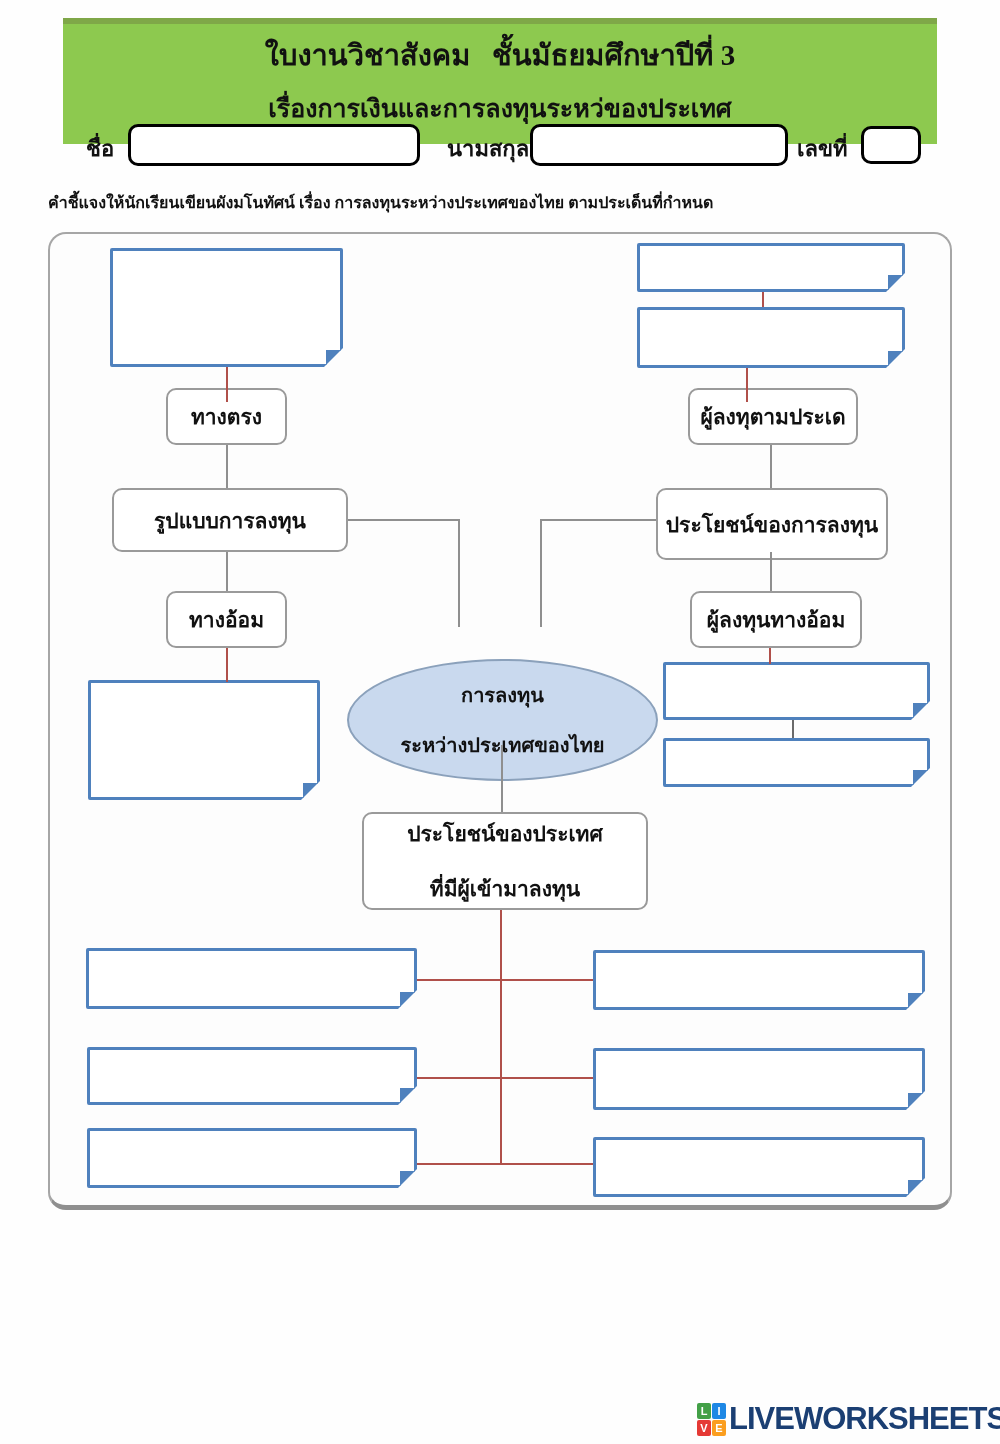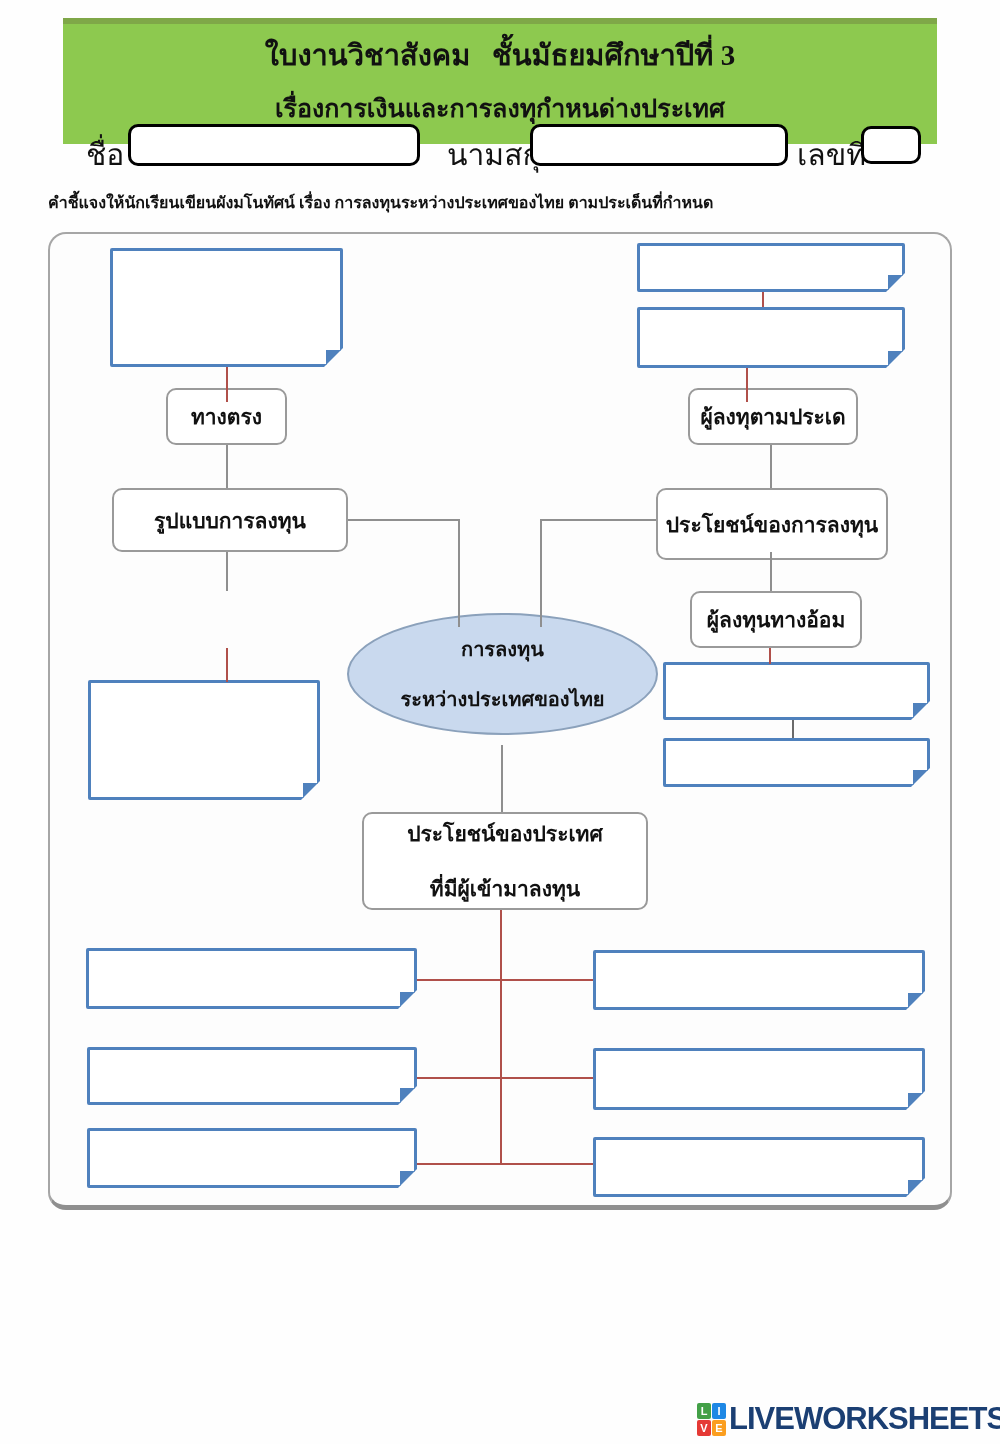--- a/index.html
+++ b/index.html
@@ -4,39 +4,39 @@
 <style>
   html,body{margin:0;padding:0;background:#ffffff;}
   .page{position:relative;width:1000px;height:1444px;background:#fefefe;overflow:hidden;
         font-family:"Liberation Serif","DejaVu Sans",serif;color:#111;}
   
   .banner{position:absolute;left:63px;top:18px;width:874px;height:126px;background:#8dc94f;
           border-top:6px solid #7fa748;box-sizing:border-box;text-align:center;}
   .banner .t1{margin-top:8px;font-size:29px;font-weight:bold;white-space:pre-wrap;}
   .banner .t2{margin-top:10px;font-size:25px;font-weight:bold;white-space:pre-wrap;}
   
-  .frow{position:absolute;font-size:30px;font-weight:normal;}
+  .frow{position:absolute;font-size:22px;font-weight:bold;}
   .wbox{position:absolute;background:#fff;border:3px solid #000;border-radius:10px;box-sizing:border-box;}
   .instruction{position:absolute;left:48px;top:190px;width:910px;font-size:16px;font-weight:bold;}
   
   .frame{position:absolute;left:48px;top:232px;width:904px;height:978px;background:#fdfdfd;
          border:2px solid #a6a6a6;border-bottom:5px solid #8f8f8f;border-radius:18px;box-sizing:border-box;}
   
   .fold{position:absolute;background:#ffffff;border:3px solid #4f81bd;border-radius:2px;box-sizing:border-box;}
   .fold::before{content:'';position:absolute;right:-3px;bottom:-3px;width:19px;height:19px;background:#fdfdfd;
                 clip-path:polygon(100% 0,100% 100%,0 100%);}
   .fold::after{content:'';position:absolute;right:-1px;bottom:-1px;width:15px;height:15px;background:#4f81bd;
                clip-path:polygon(0 0,100% 0,0 100%);}
   
   .lbl{position:absolute;background:#fff;border:2px solid #9a9a9a;border-radius:10px;box-sizing:border-box;
        display:flex;flex-direction:column;align-items:center;justify-content:center;
        font-size:21px;font-weight:bold;text-align:center;}
   .lbl .gap{height:22px;}
   
-  .ellipse{position:absolute;left:347px;top:613px;width:311px;height:122px;background:#c9d9ee;
+  .ellipse{position:absolute;left:347px;top:659px;width:311px;height:122px;background:#c9d9ee;
            border:2px solid #8ba1bb;border-radius:50%;box-sizing:border-box;
            display:flex;flex-direction:column;align-items:center;justify-content:center;
            font-size:20px;font-weight:bold;text-align:center;}
   .ellipse .gap{height:18px;}
   
   .vline,.hline{position:absolute;}
   .vline{width:2px;}
   .hline{height:2px;}
   .gray{background:#8f8f8f;}
   .dark{background:#6a6a6a;}
@@ -49,21 +49,21 @@
   .sq0{background:#43a047;} .sq1{background:#1e88e5;} .sq2{background:#e53935;} .sq3{background:#fb9e1f;}
   .bname{font-family:"Liberation Sans",sans-serif;font-weight:bold;font-size:31px;color:#1b3f73;letter-spacing:-1px;}
 </style>
 </head>
 <body>
 
 <div class="page">
 
   <div class="banner">
     <div class="t1">ใบงานวิชาสังคม   ชั้นมัธยมศึกษาปีที่ 3</div>
-    <div class="t2">เรื่องการเงินและการลงทุกำหนด่างประเทศ</div>
+    <div class="t2">เรื่องการเงินและการลงทุนระหว่ของประเทศ</div>
   </div>
 
   <div class="frow" style="left:86px;top:131px;">ชื่อ</div>
   <div class="wbox" style="left:128px;top:124px;width:292px;height:42px;"></div>
   <div class="frow" style="left:447px;top:131px;">นามสกุล</div>
   <div class="wbox" style="left:530px;top:124px;width:258px;height:42px;"></div>
   <div class="frow" style="left:797px;top:131px;">เลขที่</div>
   <div class="wbox" style="left:861px;top:126px;width:60px;height:38px;"></div>
 
   <div class="instruction">คำชี้แจงให้นักเรียนเขียนผังมโนทัศน์ เรื่อง การลงทุนระหว่างประเทศของไทย ตามประเด็นที่กำหนด</div>
@@ -87,20 +87,23 @@
     <span>ทางตรง</span>
   </div>
   <div class="lbl" style="left:688px;top:388px;width:170px;height:57px;">
     <span>ผู้ลงทุตามประเด</span>
   </div>
   <div class="lbl" style="left:112px;top:488px;width:236px;height:64px;">
     <span>รูปแบบการลงทุน</span>
   </div>
   <div class="lbl" style="left:656px;top:488px;width:232px;height:72px;">
     <span>ประโยชน์ของการลงทุน</span>
+  </div>
+  <div class="lbl" style="left:166px;top:591px;width:121px;height:57px;">
+    <span>ทางอ้อม</span>
   </div>
   <div class="lbl" style="left:690px;top:591px;width:172px;height:57px;">
     <span>ผู้ลงทุนทางอ้อม</span>
   </div>
   <div class="lbl" style="left:362px;top:812px;width:286px;height:98px;">
     <span>ประโยชน์ของประเทศ</span>
     <span class="gap"></span>
     <span>ที่มีผู้เข้ามาลงทุน</span>
   </div>
 

